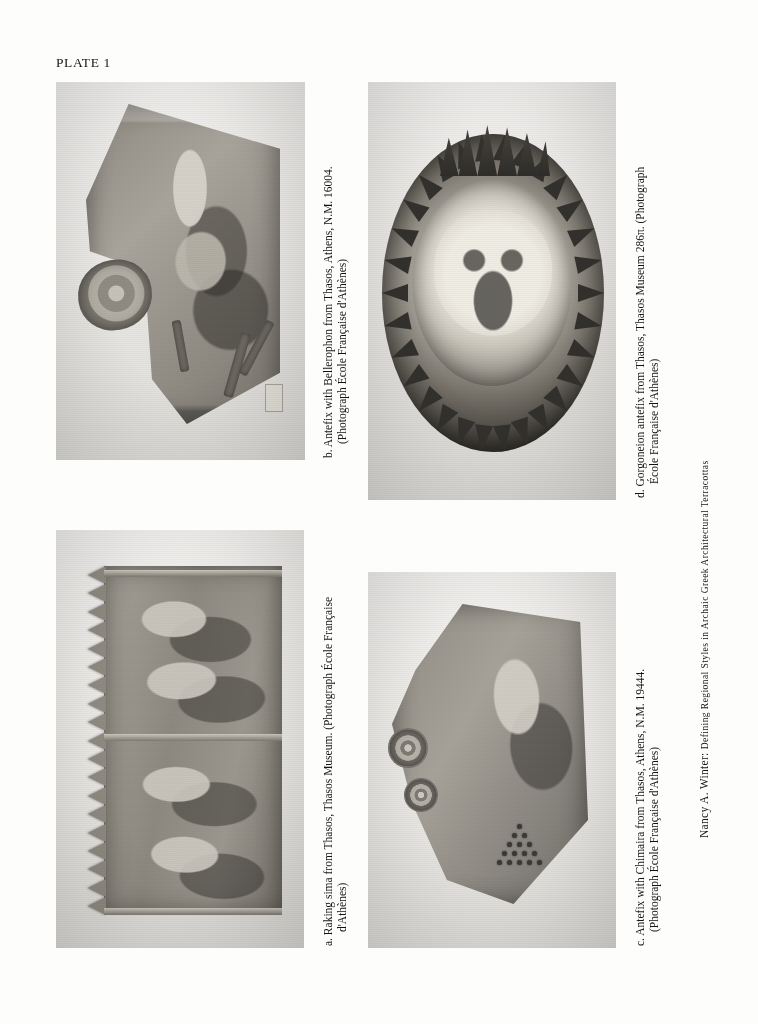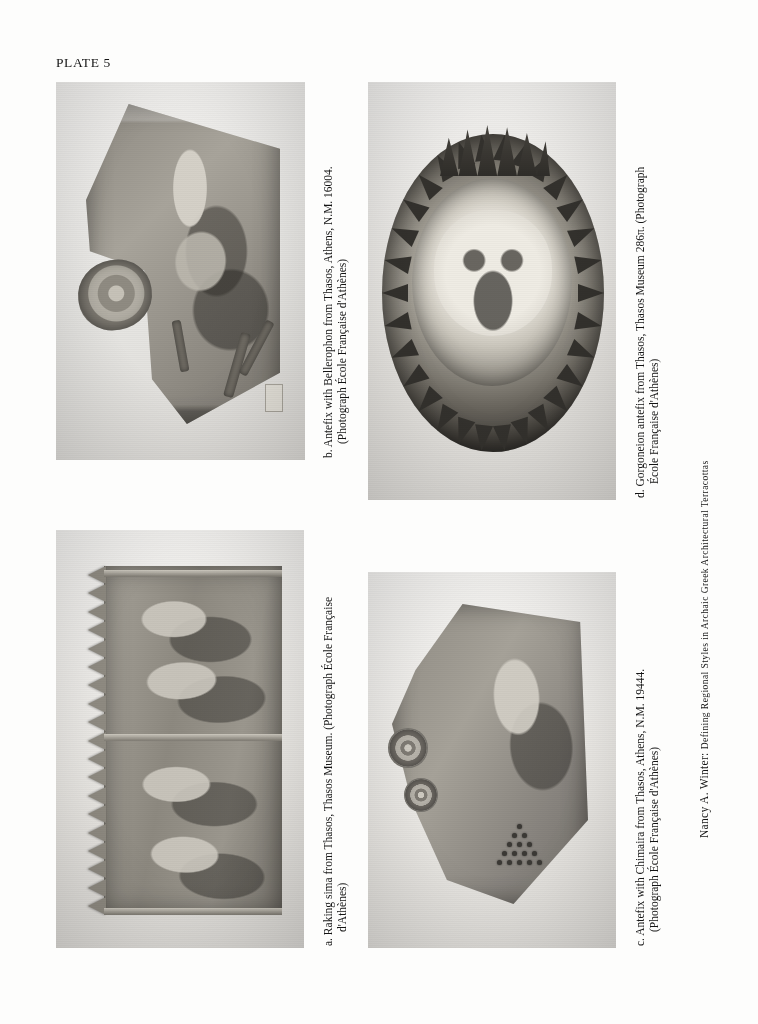--- a/index.html
+++ b/index.html
@@ -205,21 +205,21 @@
   .c-dots i {
     position: absolute; width: 5px; height: 5px; border-radius: 50%;
     background: #3b3935; box-shadow: 0 0 2px rgba(0,0,0,.6);
   }
 </style>
 </head>
 <body>
 
 <div class="page">
 
-  <div class="plate-label">PLATE 5</div>
+  <div class="plate-label">PLATE 1</div>
 
   <div class="photo" id="photo-b">
     <div class="ph-inner">
       <div class="b-slab"></div>
       <div class="b-rim"></div>
       <div class="b-palmette"></div>
       <div class="b-fig"></div>
       <div class="b-horse"></div>
       <div class="b-leg" style="left:176px; top:250px; width:10px; height:66px; transform:rotate(16deg);"></div>
       <div class="b-leg" style="left:196px; top:236px; width:9px; height:60px; transform:rotate(28deg);"></div>

